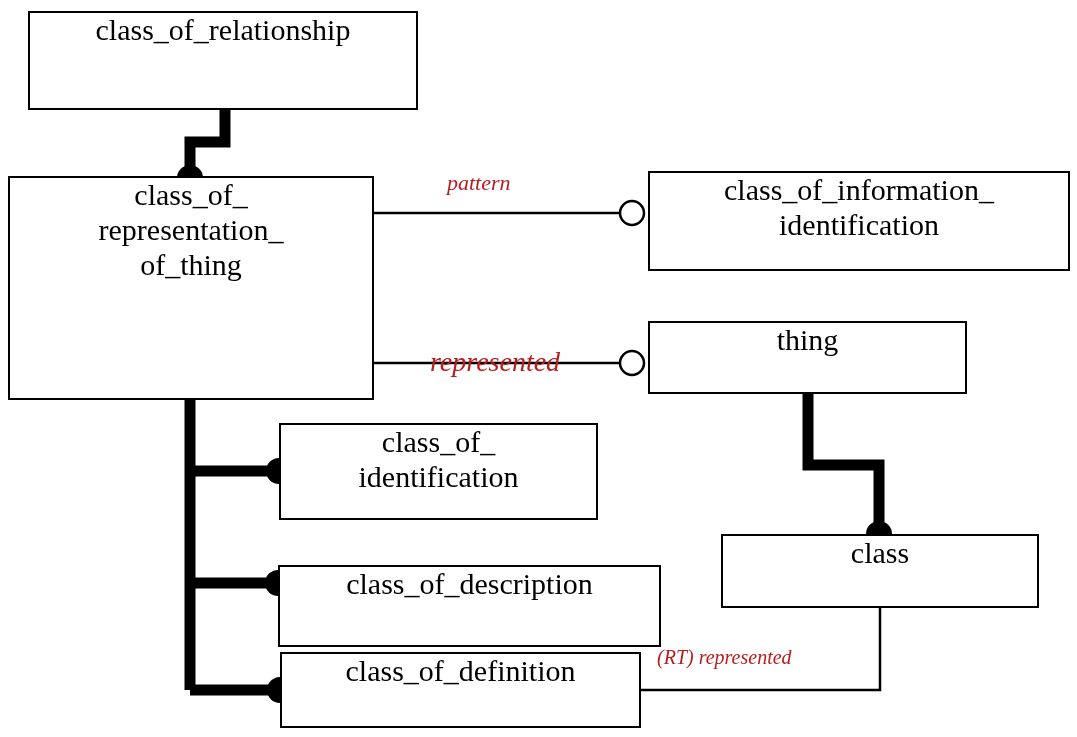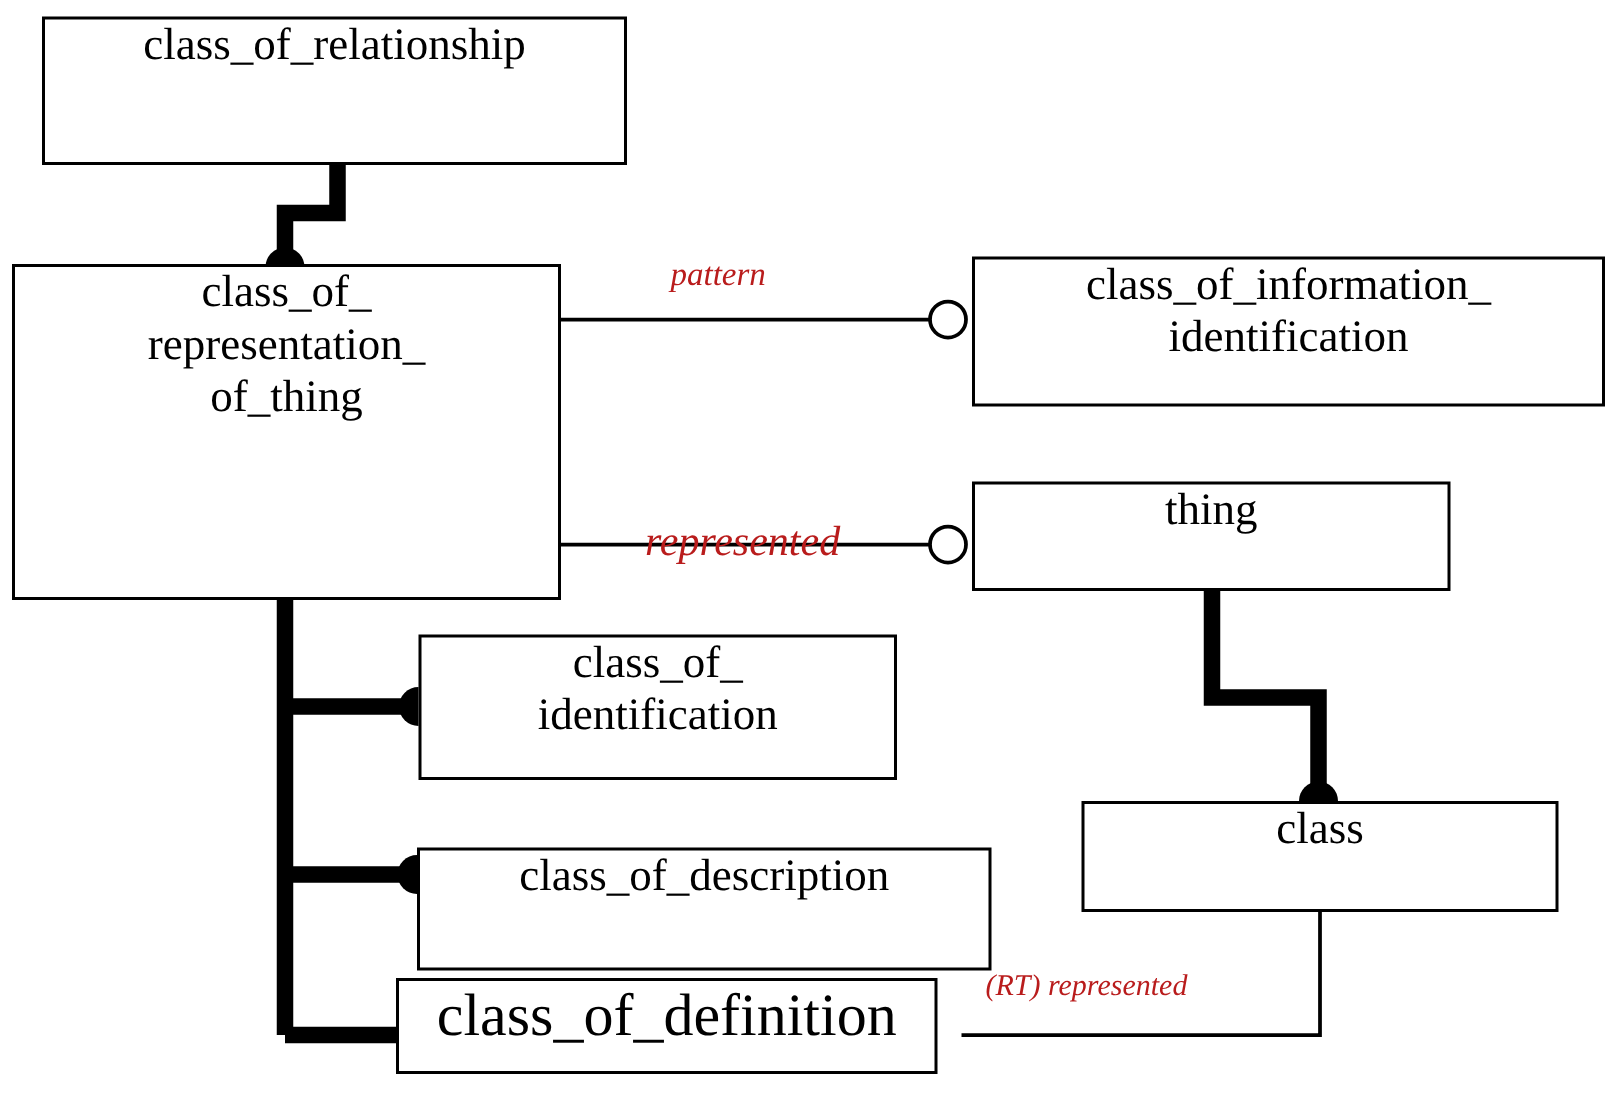--- a/index.html
+++ b/index.html
@@ -94,21 +94,21 @@
       <div class="node" style="left: 721px; top: 534px; width: 318px; height: 74px; font-size: 30px;">
         <span class="node-label">class</span>
       </div>
       <div class="node" style="left: 279px; top: 423px; width: 319px; height: 97px; font-size: 30px;">
         <span class="node-label">class_of_
 identification</span>
       </div>
       <div class="node" style="left: 278px; top: 541px; width: 383px; height: 82px; font-size: 30px; margin-top: 24px;">
         <span class="node-label">class_of_description</span>
       </div>
-      <div class="node" style="left: 264px; top: 652px; width: 361px; height: 64px; font-size: 40px;">
+      <div class="node" style="left: 280px; top: 652px; width: 361px; height: 76px; font-size: 30px;">
         <span class="node-label">class_of_definition</span>
       </div>
     </div>
   <div id="labels-layer">
       <div class="rel-label" style="left: 447px; top: 170px; font-size: 22px;">pattern</div>
       <div class="rel-label" style="left: 430px; top: 322px; font-size: 28px; margin-top: 24px;">represented</div>
       <div class="rel-label" style="left: 657px; top: 646px; font-size: 20px;">(RT) represented</div>
     </div>
 
 </div>

